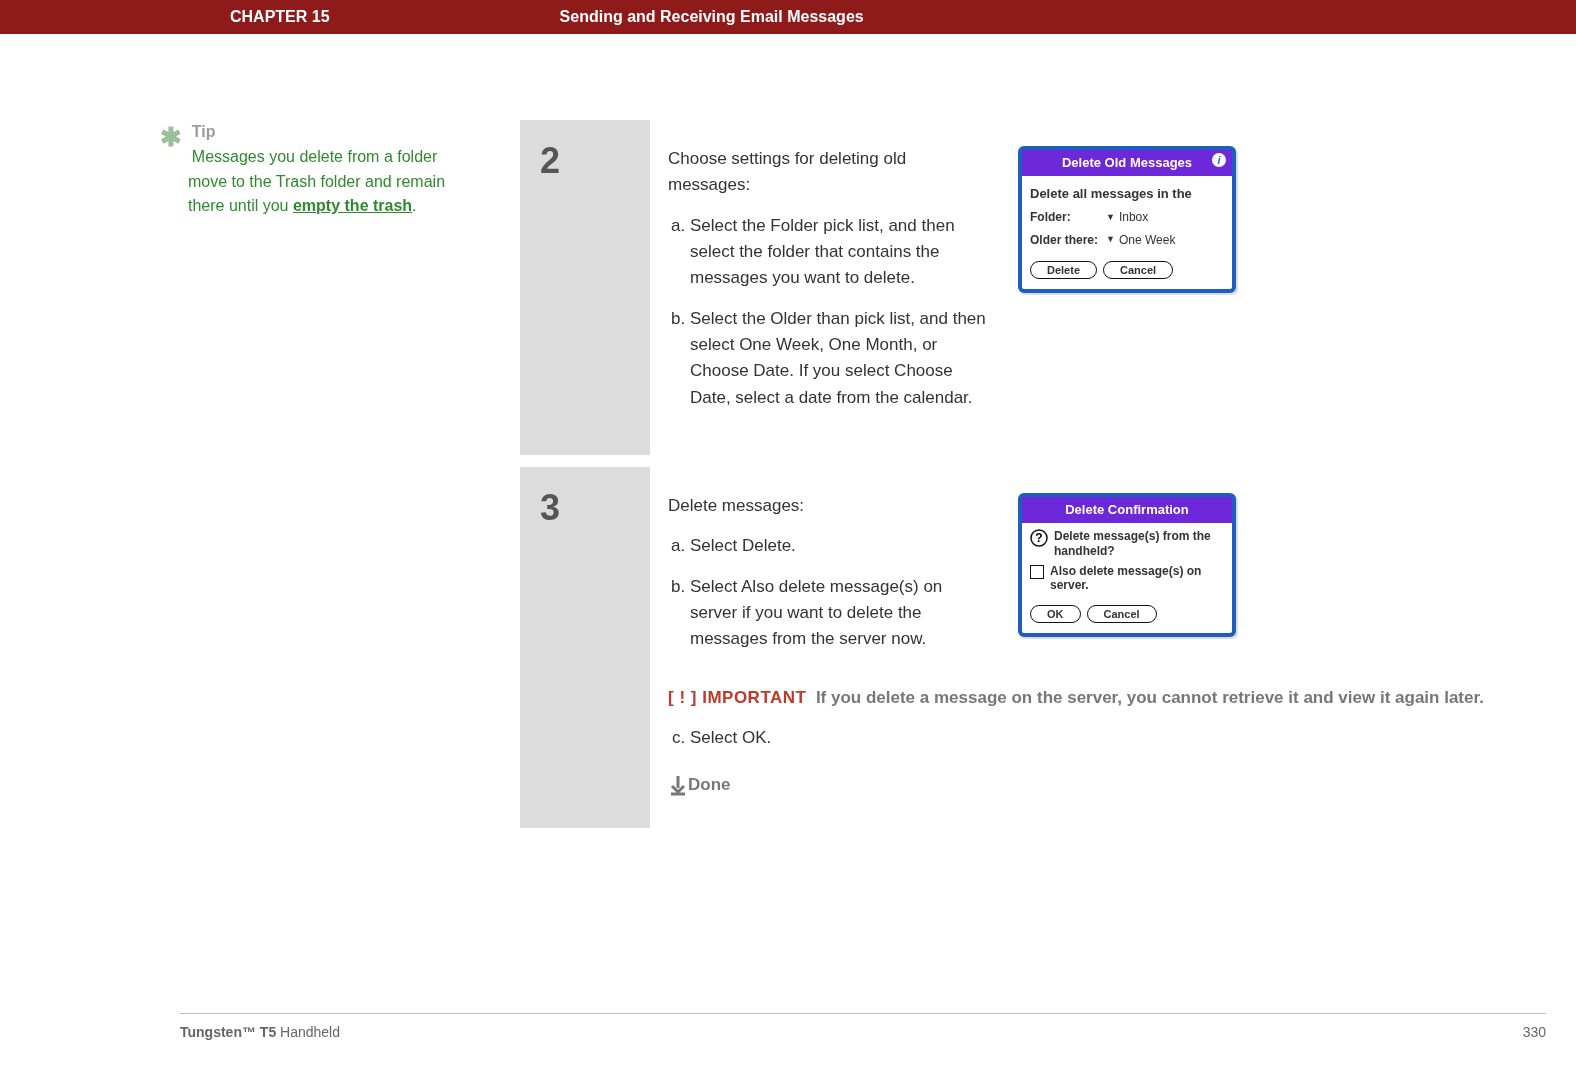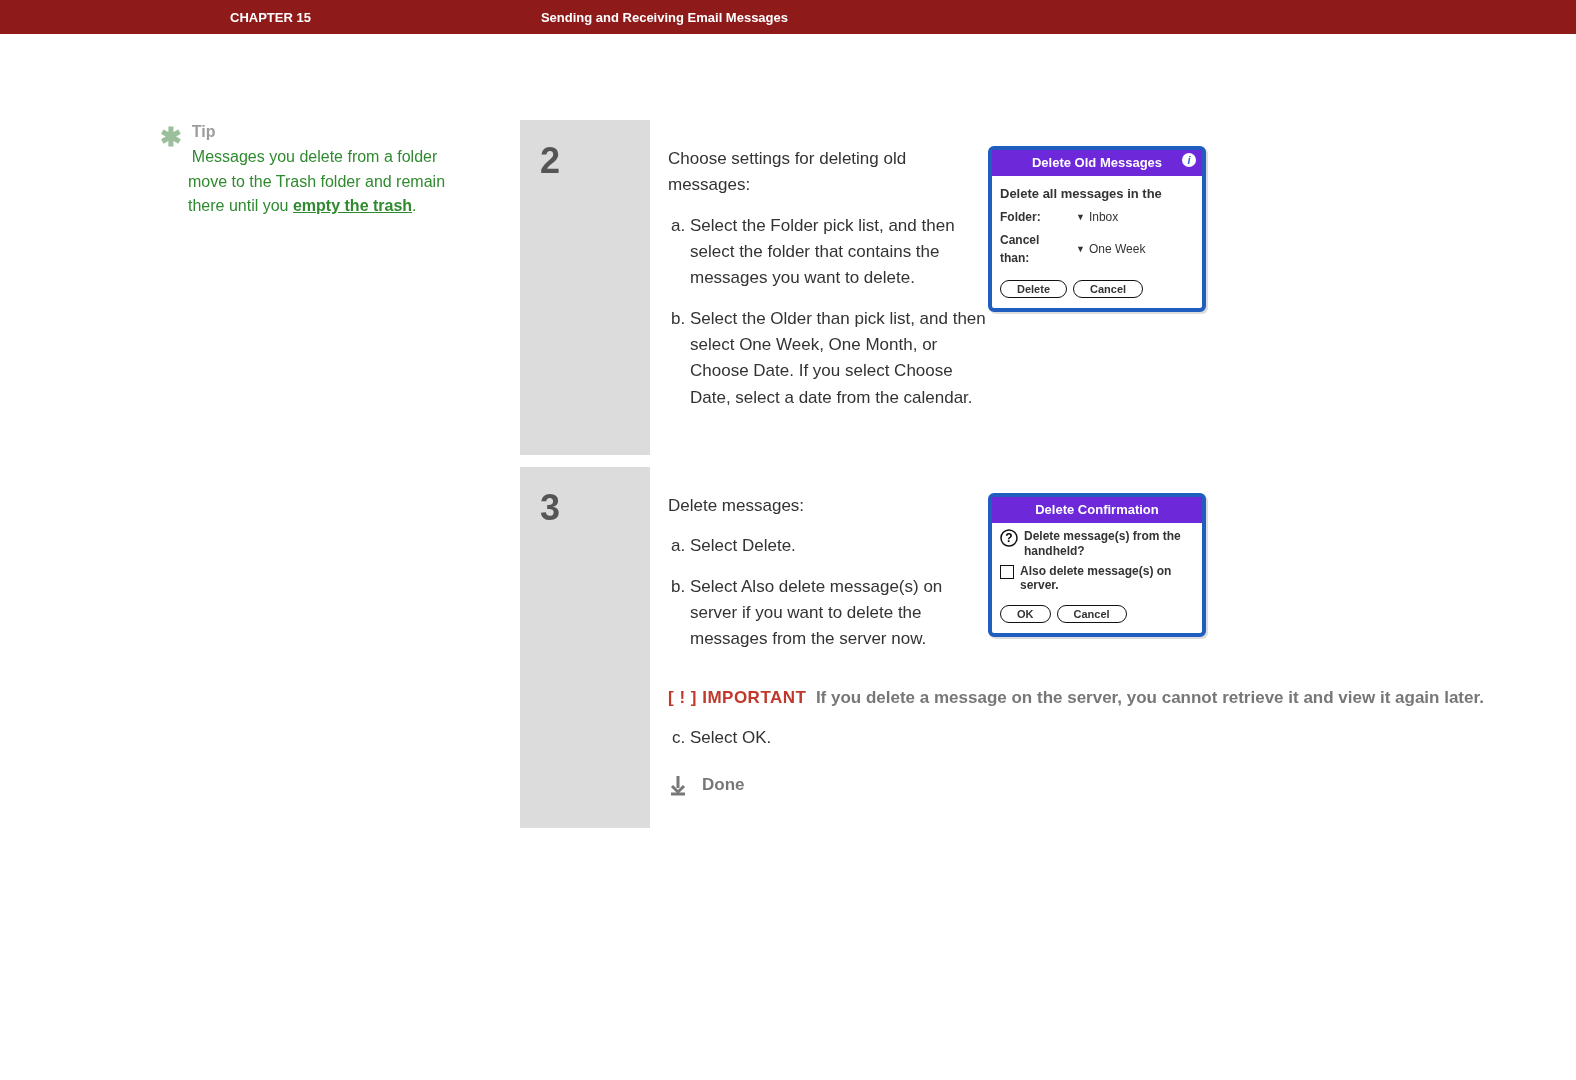--- a/index.html
+++ b/index.html
@@ -24,21 +24,21 @@
     position: absolute;
     top: 0;
     left: 0;
     right: 0;
     height: 34px;
     background: #8f1a1a;
     display: flex;
     align-items: center;
     color: #fff;
     font-weight: 700;
-    font-size: 13px;
+    font-size: 16px;
   }
   .topband .chapter {
     padding-left: 230px;
   }
   .topband .title {
     padding-left: 230px;
   }
   .content {
     display: flex;
     padding-top: 120px;
@@ -97,20 +97,21 @@
   }
   .step .stepbody {
     flex: 1;
     background: #fff;
     padding: 26px 30px 30px 18px;
     font-size: 17px;
     line-height: 1.55;
   }
   .steprow {
     display: flex;
+    gap: 30px;
     align-items: flex-start;
   }
   .steptext {
     flex: 0 0 320px;
   }
   .steplist {
     margin: 14px 0 0 0;
     padding: 0 0 0 22px;
   }
   .steplist li {
@@ -124,21 +125,20 @@
     font-weight: 700;
     letter-spacing: .5px;
   }
   .important-text {
     color: #777;
     font-weight: 700;
   }
   .done-row {
     display: flex;
     align-items: center;
-    gap: 14px;
     margin-top: 20px;
     color: #777;
     font-weight: 700;
   }
   .done-arrow svg { display: block; }
 
   
   .dlg {
     border: 4px solid #1f5dbf;
     border-radius: 6px;
@@ -295,21 +295,21 @@
               <div class="dlg-body">
                 <div class="dlg-line">Delete all messages in the</div>
                 <div class="dlg-row">
                   <span class="dlg-label">Folder:</span>
                   <span class="dlg-pick">
                     <span class="chev">▼</span>
                     <span>Inbox</span>
                   </span>
                 </div>
                 <div class="dlg-row">
-                  <span class="dlg-label">Cancel than:</span>
+                  <span class="dlg-label">Older there:</span>
                   <span class="dlg-pick">
                     <span class="chev">▼</span>
                     <span>One Week</span>
                   </span>
                 </div>
                 <div class="dlg-btns">
                   <span class="dlg-btn">Delete</span>
                   <span class="dlg-btn">Cancel</span>
                 </div>
               </div>
@@ -374,14 +374,20 @@
               </svg>
             </span>
             <span>Done</span>
           </div>
         </div>
       </div>
 
     </div>
   </div>
 
+  <div class="footer">
+    <span>
+      <b>Tungsten™ T5</b><span> Handheld</span>
+    </span>
+    <span class="pagenum">330</span>
+  </div>
 
 </div>
 
 </body></html>

